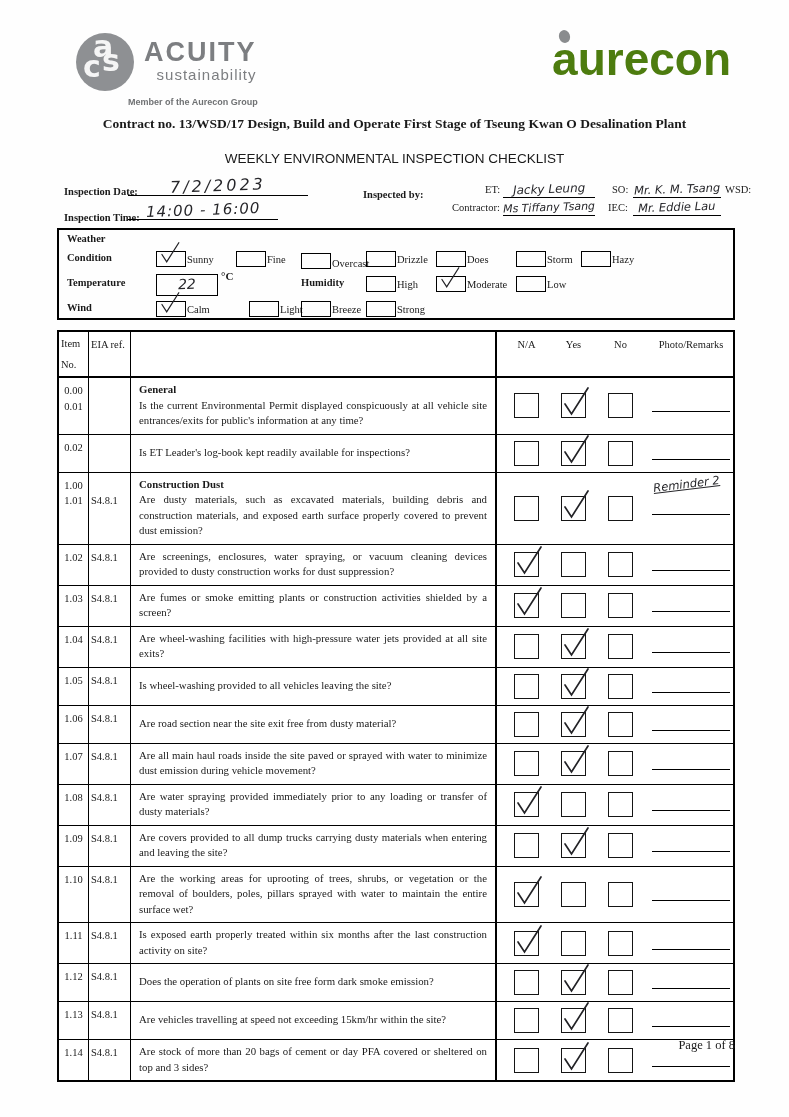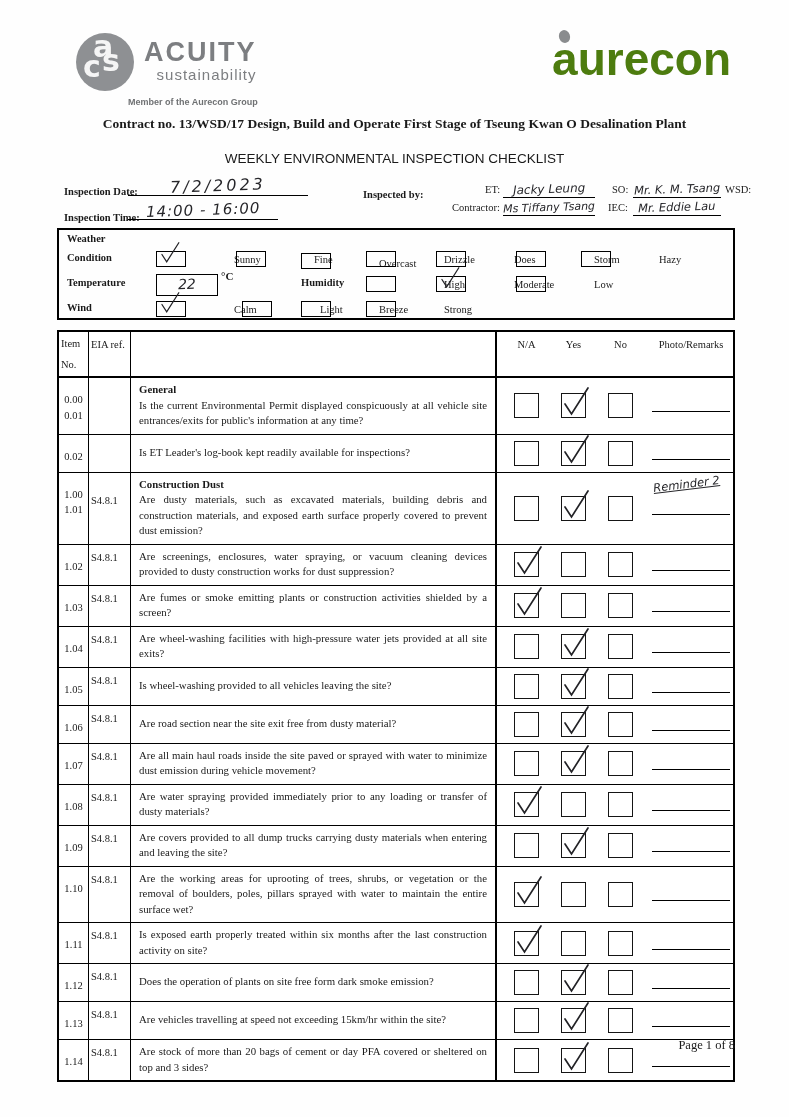--- a/index.html
+++ b/index.html
@@ -38,37 +38,37 @@
   .field{position:absolute;border-bottom:1.2px solid #000;text-align:center;}
   .hw{font-family:"DejaVu Sans",sans-serif;font-style:italic;color:#26262a;
       display:inline-block;transform:rotate(-2deg);white-space:nowrap;}
 
   
   .weather{position:absolute;left:57px;top:228px;width:678px;height:92px;
            border:2px solid #000;box-sizing:border-box;}
   .w-title{position:absolute;left:8px;top:3px;font-weight:bold;font-size:10.5px;}
   .w-row{position:absolute;left:0;width:100%;height:22px;}
   .w-row-lbl{position:absolute;left:8px;top:3px;font-weight:bold;font-size:10.5px;}
-  .w-opt{position:absolute;top:0;display:flex;align-items:center;height:20px;gap:47px;}
+  .w-opt{position:absolute;top:0;display:flex;align-items:center;height:20px;}
   .w-box{width:30px;height:16px;border:1.5px solid #000;position:relative;flex:none;box-sizing:border-box;}
   .w-lbl{font-size:10.5px;margin-left:1px;}
   .w-mid{position:absolute;top:3px;font-weight:bold;font-size:10.5px;}
   .temp-box{position:absolute;left:97px;top:0;width:62px;height:22px;border:1.5px solid #000;
             box-sizing:border-box;text-align:center;}
   .temp-unit{position:absolute;left:162px;top:-4px;font-weight:bold;font-size:11px;}
   .tick{position:absolute;pointer-events:none;}
 
   
   .ctable{position:absolute;left:57px;top:330px;width:678px;border:2px solid #000;
           box-sizing:border-box;background:#fff;}
   .thead{display:flex;border-bottom:2px solid #000;height:46px;box-sizing:border-box;}
   .trow{display:flex;border-bottom:1.4px solid #000;min-height:38px;box-sizing:border-box;}
   .trow:last-child{border-bottom:none;}
   .cell-item{width:30px;flex:none;border-right:1px solid #000;font-size:10.5px;
-             text-align:center;padding-top:14px;line-height:15.5px;box-sizing:border-box;}
+             text-align:center;padding-top:5px;line-height:15.5px;box-sizing:border-box;}
   .cell-eia{width:42px;flex:none;border-right:1px solid #000;font-size:10.5px;
             padding:5px 1px 0 2px;line-height:15.5px;box-sizing:border-box;}
   .eia-offset{padding-top:20px;}
   .cell-q{flex:1;border-right:2px solid #000;font-size:10.8px;padding:4px 8px 5px;
           line-height:15.5px;text-align:justify;display:flex;flex-direction:column;
           justify-content:center;box-sizing:border-box;}
   .q-section{font-weight:bold;text-align:left;}
   .checks{width:236px;flex:none;display:flex;align-items:center;padding-left:17px;
           box-sizing:border-box;}
   .cb{width:25px;height:25px;border:1.8px solid #151515;position:relative;flex:none;
@@ -199,21 +199,21 @@
     <div class="w-row" style="top:69px">
       <span class="w-row-lbl">Wind</span>
       <span class="w-options"></span>
     <span class="w-opt" style="left: 97px;">
           <span class="w-box">
             <svg class="tick" style="width:22px;height:28px;top:-13px;left:2px" viewBox="0 0 30 32">
               <path d="M4 18 L10.5 28 L27 2" fill="none" stroke="#222226" stroke-width="1.7" stroke-linecap="round"></path>
             </svg>
           </span>
           <span class="w-lbl">Calm</span>
-        </span><span class="w-opt" style="left: 183px;">
+        </span><span class="w-opt" style="left: 190px;">
           <span class="w-box"></span>
           <span class="w-lbl">Light</span>
         </span><span class="w-opt" style="left: 242px;">
           <span class="w-box"></span>
           <span class="w-lbl">Breeze</span>
         </span><span class="w-opt" style="left: 307px;">
           <span class="w-box"></span>
           <span class="w-lbl">Strong</span>
         </span></div>
   </div>

